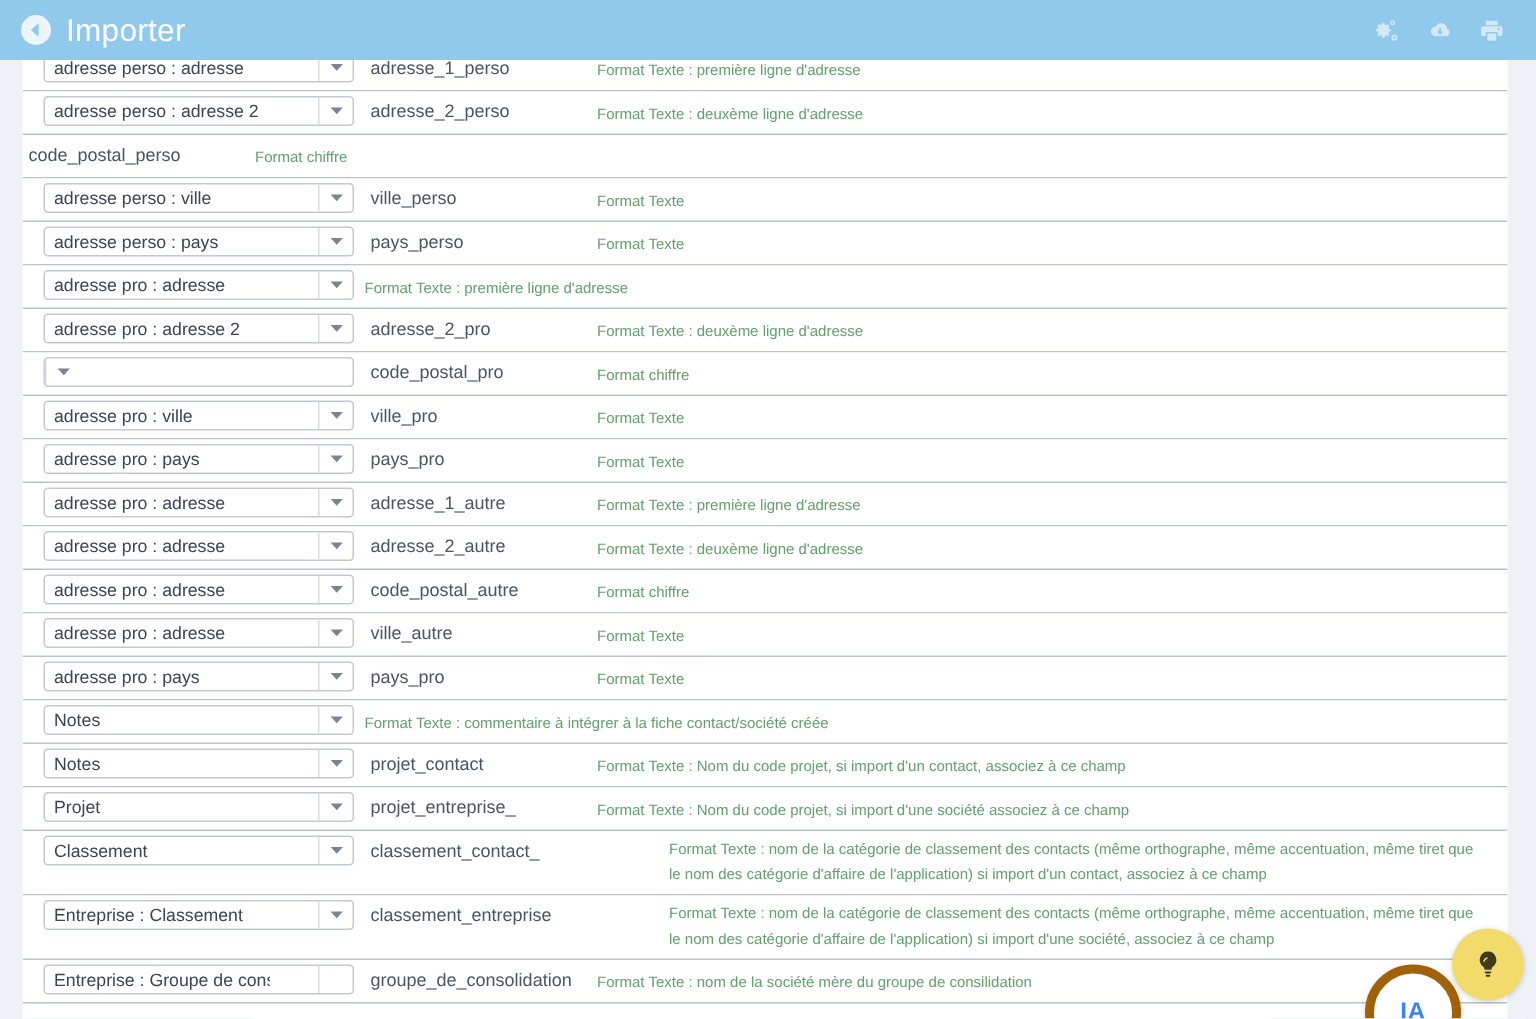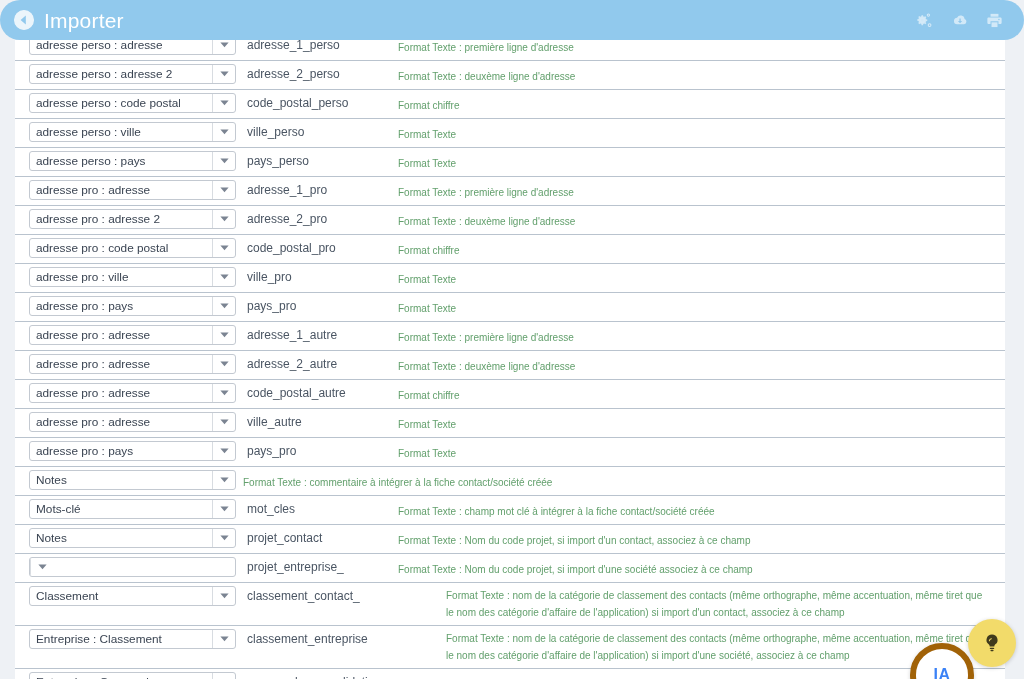--- a/index.html
+++ b/index.html
@@ -25,21 +25,20 @@
     position: absolute;
     top: 0; left: 0;
     width: 1024px;
     height: 40px;
     background: #91c9ed;
     display: flex;
     align-items: center;
     box-sizing: border-box;
     padding: 0 14px 0 14px;
     z-index: 20;
-    border-radius: 20px;
   }
   .back-btn {
     width: 20px;
     height: 20px;
     border-radius: 50%;
     background: #ffffff;
     opacity: .82;
     display: flex;
     align-items: center;
     justify-content: center;
@@ -264,30 +263,20 @@
                 <svg width="9" height="6" viewBox="0 0 9 6">
                   <path d="M0.4 0.6 L4.5 5.2 L8.6 0.6 Z" fill="#7b8492"></path>
                 </svg>
               </span>
             </div>
           </div>
           <div class="cell-field">adresse_2_perso</div>
           <div class="cell-desc">Format Texte : deuxème ligne d'adresse</div>
         </div>
         <div class="row">
-          <div class="cell-select">
-            <div class="sel">
-              <span class="sel-val">adresse perso : code postal</span>
-              <span class="sel-arrow">
-                <svg width="9" height="6" viewBox="0 0 9 6">
-                  <path d="M0.4 0.6 L4.5 5.2 L8.6 0.6 Z" fill="#7b8492"></path>
-                </svg>
-              </span>
-            </div>
-          </div>
           <div class="cell-field">code_postal_perso</div>
           <div class="cell-desc">Format chiffre</div>
         </div>
         <div class="row">
           <div class="cell-select">
             <div class="sel">
               <span class="sel-val">adresse perso : ville</span>
               <span class="sel-arrow">
                 <svg width="9" height="6" viewBox="0 0 9 6">
                   <path d="M0.4 0.6 L4.5 5.2 L8.6 0.6 Z" fill="#7b8492"></path>
@@ -316,41 +305,39 @@
           <div class="cell-select">
             <div class="sel">
               <span class="sel-val">adresse pro : adresse</span>
               <span class="sel-arrow">
                 <svg width="9" height="6" viewBox="0 0 9 6">
                   <path d="M0.4 0.6 L4.5 5.2 L8.6 0.6 Z" fill="#7b8492"></path>
                 </svg>
               </span>
             </div>
           </div>
-          <div class="cell-field">adresse_1_pro</div>
           <div class="cell-desc">Format Texte : première ligne d'adresse</div>
         </div>
         <div class="row">
           <div class="cell-select">
             <div class="sel">
               <span class="sel-val">adresse pro : adresse 2</span>
               <span class="sel-arrow">
                 <svg width="9" height="6" viewBox="0 0 9 6">
                   <path d="M0.4 0.6 L4.5 5.2 L8.6 0.6 Z" fill="#7b8492"></path>
                 </svg>
               </span>
             </div>
           </div>
           <div class="cell-field">adresse_2_pro</div>
           <div class="cell-desc">Format Texte : deuxème ligne d'adresse</div>
         </div>
         <div class="row">
           <div class="cell-select">
             <div class="sel">
-              <span class="sel-val">adresse pro : code postal</span>
               <span class="sel-arrow">
                 <svg width="9" height="6" viewBox="0 0 9 6">
                   <path d="M0.4 0.6 L4.5 5.2 L8.6 0.6 Z" fill="#7b8492"></path>
                 </svg>
               </span>
             </div>
           </div>
           <div class="cell-field">code_postal_pro</div>
           <div class="cell-desc">Format chiffre</div>
         </div>
@@ -461,48 +448,35 @@
                   <path d="M0.4 0.6 L4.5 5.2 L8.6 0.6 Z" fill="#7b8492"></path>
                 </svg>
               </span>
             </div>
           </div>
           <div class="cell-desc">Format Texte : commentaire à intégrer à la fiche contact/société créée</div>
         </div>
         <div class="row">
           <div class="cell-select">
             <div class="sel">
-              <span class="sel-val">Mots-clé</span>
-              <span class="sel-arrow">
-                <svg width="9" height="6" viewBox="0 0 9 6">
-                  <path d="M0.4 0.6 L4.5 5.2 L8.6 0.6 Z" fill="#7b8492"></path>
-                </svg>
-              </span>
-            </div>
-          </div>
-          <div class="cell-field">mot_cles</div>
-          <div class="cell-desc">Format Texte : champ mot clé à intégrer à la fiche contact/société créée</div>
-        </div>
-        <div class="row">
-          <div class="cell-select">
-            <div class="sel">
               <span class="sel-val">Notes</span>
               <span class="sel-arrow">
                 <svg width="9" height="6" viewBox="0 0 9 6">
                   <path d="M0.4 0.6 L4.5 5.2 L8.6 0.6 Z" fill="#7b8492"></path>
                 </svg>
               </span>
             </div>
           </div>
           <div class="cell-field">projet_contact</div>
           <div class="cell-desc">Format Texte : Nom du code projet, si import d'un contact, associez à ce champ</div>
         </div>
         <div class="row">
           <div class="cell-select">
             <div class="sel">
+              <span class="sel-val">Projet</span>
               <span class="sel-arrow">
                 <svg width="9" height="6" viewBox="0 0 9 6">
                   <path d="M0.4 0.6 L4.5 5.2 L8.6 0.6 Z" fill="#7b8492"></path>
                 </svg>
               </span>
             </div>
           </div>
           <div class="cell-field">projet_entreprise_</div>
           <div class="cell-desc">Format Texte : Nom du code projet, si import d'une société associez à ce champ</div>
         </div>

